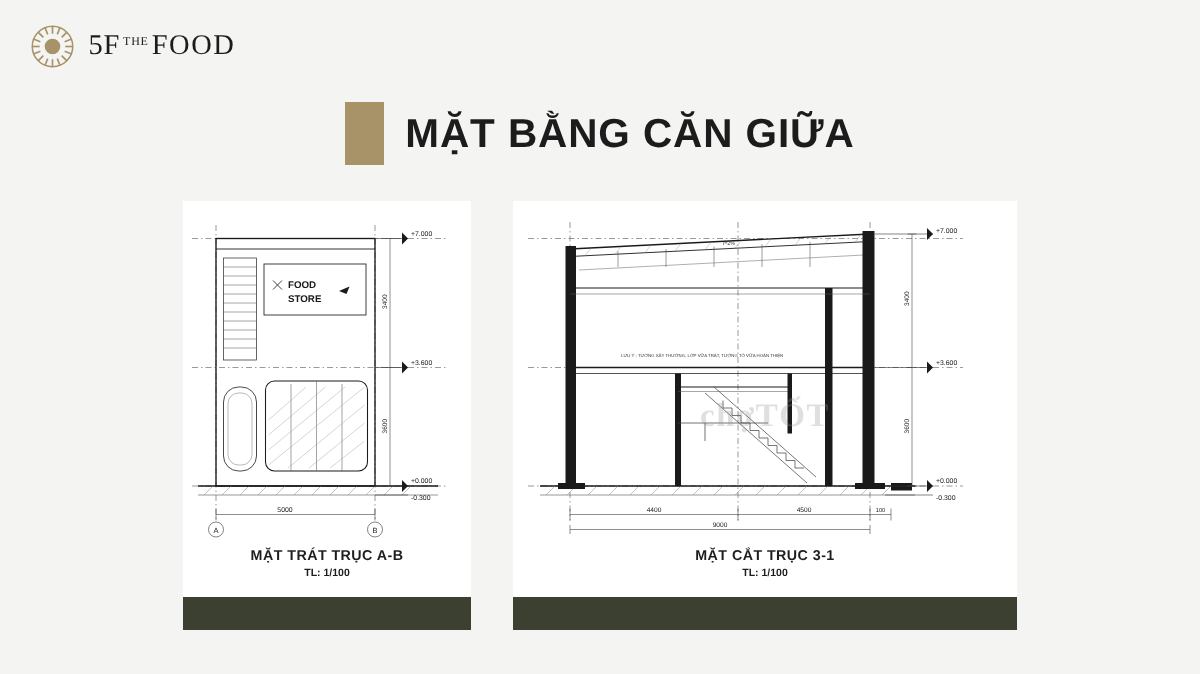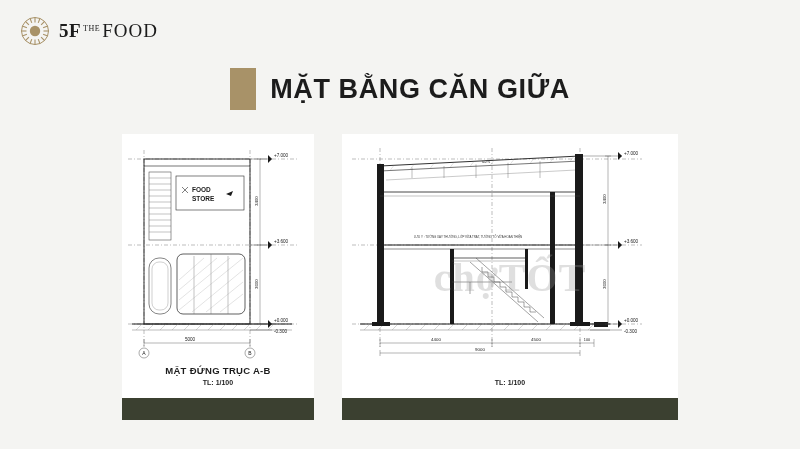--- a/index.html
+++ b/index.html
@@ -34,21 +34,21 @@
   .brand-text {
     display: flex;
     align-items: baseline;
     gap: 2px;
     color: #1b1b1b;
   }
   .brand-5f {
     font-family: "Liberation Serif", serif;
     font-size: 19px;
     letter-spacing: .5px;
-    font-weight: 700;
+    font-weight: 400;
   }
   .brand-the {
     font-family: "Liberation Serif", serif;
     font-size: 8px;
     letter-spacing: .5px;
     position: relative;
     top: -6px;
     text-align: right;
   }
   .brand-aura {
@@ -133,21 +133,21 @@
     background: #3b4030;
   }
 
   
   .watermark {
     position: absolute;
     left: 50%;
     top: 50%;
     transform: translate(-50%, -50%) rotate(0deg);
     font-family: "Liberation Serif", serif;
-    font-size: 40px;
+    font-size: 22px;
     color: rgba(150,150,150,0.30);
     letter-spacing: 1px;
     white-space: nowrap;
     pointer-events: none;
     font-weight: bold;
   }
 </style>
 </head>
 <body>
 
@@ -302,21 +302,21 @@
         <text x="68" y="207" font-size="4.6" fill="#1a1a1a" stroke="none" text-anchor="middle">5000</text>
 
         <circle cx="22" cy="219" r="5" stroke="#444" stroke-width="0.45"></circle>
         <circle cx="128" cy="219" r="5" stroke="#444" stroke-width="0.45"></circle>
         <text x="22" y="221" font-size="5" fill="#1a1a1a" stroke="none" text-anchor="middle">A</text>
         <text x="128" y="221" font-size="5" fill="#1a1a1a" stroke="none" text-anchor="middle">B</text>
       </g>
     </svg>
 
     <div class="caption">
-      <div class="caption-main">MẶT ĐỨNG TRỤC A-B</div>
+      <div class="caption-main">MẶT TRÁT TRỤC A-B</div>
       <div class="caption-sub">TL: 1/100</div>
     </div>
     <div class="footer-bar"></div>
   </div>
 
   <div class="panel panel-b">
     <svg class="dwg" viewBox="0 0 336 286">
       <g stroke="#2a2a2a" fill="none" stroke-width="0.5" font-family="Liberation Sans, sans-serif">
 
         <g stroke="#555" stroke-width="0.4" stroke-dasharray="4 2 1 2">
@@ -466,18 +466,19 @@
           <line x1="38" y1="216" x2="38" y2="222"></line>
           <line x1="238" y1="216" x2="238" y2="222"></line>
         </g>
         <text x="138" y="217" font-size="4.4" fill="#1a1a1a" stroke="none" text-anchor="middle">9000</text>
       </g>
     </svg>
 
     <div class="watermark">chợTỐT</div>
 
     <div class="caption">
+      <div class="caption-main">MẶT CẮT TRỤC 3-1</div>
       <div class="caption-sub">TL: 1/100</div>
     </div>
     <div class="footer-bar"></div>
   </div>
 
 </div>
 
 </body></html>

